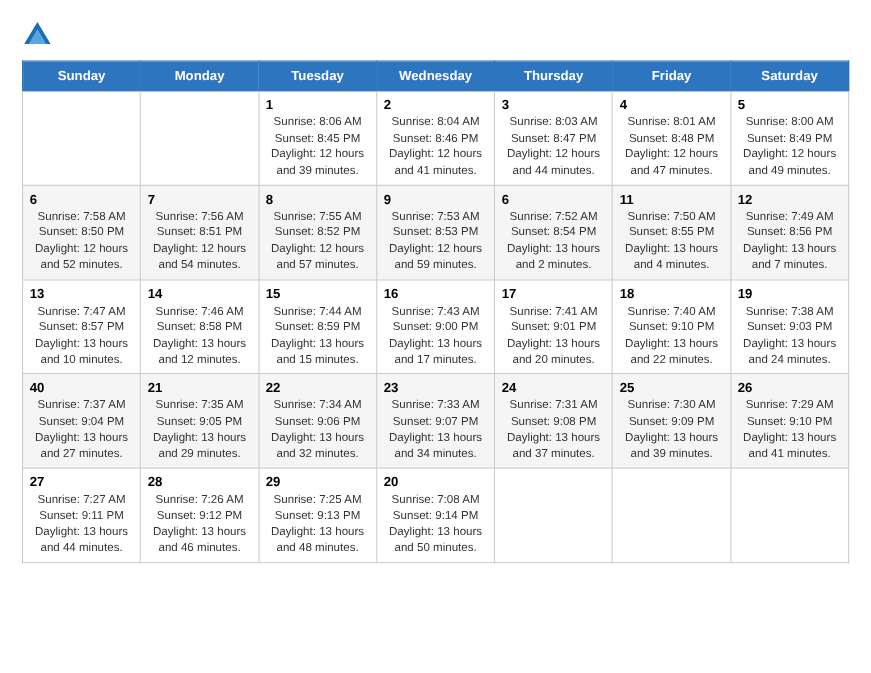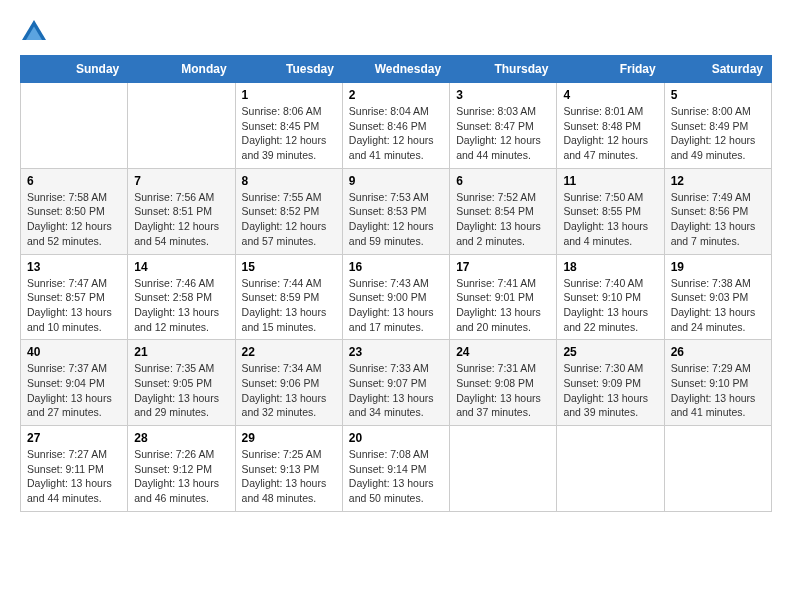--- a/index.html
+++ b/index.html
@@ -48,21 +48,21 @@
       color: #555;
     }
     .calendar {
       width: 100%;
       border-collapse: collapse;
       font-size: 11px;
     }
     .calendar th {
       background-color: #2e75c0;
       color: #fff;
-      text-align: right;
+      text-align: center;
       padding: 6px 8px;
       font-size: 12px;
       font-weight: bold;
       border: 1px solid #2e75c0;
     }
     .calendar td {
       border: 1px solid #ccc;
       vertical-align: top;
       padding: 5px 6px;
       width: 107px;
@@ -78,20 +78,21 @@
     .day-number {
       font-weight: bold;
       font-size: 12px;
       display: block;
       margin-bottom: 2px;
     }
     .day-info {
       font-size: 10.5px;
       color: #333;
       line-height: 1.4;
+      text-align: center;
     }
     .empty-cell {
       background: #fff !important;
     }
   </style>
 </head>
 <body>
 
 <div class="header">
   <div class="logo">
@@ -205,21 +206,21 @@
       <tr>
         <td>
           <span class="day-number">13</span>
           <div class="day-info">Sunrise: 7:47 AM
 Sunset: 8:57 PM
 Daylight: 13 hours and 10 minutes.</div>
         </td>
         <td>
           <span class="day-number">14</span>
           <div class="day-info">Sunrise: 7:46 AM
-Sunset: 2:58 PM
+Sunset: 8:58 PM
 Daylight: 13 hours and 12 minutes.</div>
         </td>
         <td>
           <span class="day-number">15</span>
           <div class="day-info">Sunrise: 7:44 AM
 Sunset: 8:59 PM
 Daylight: 13 hours and 15 minutes.</div>
         </td>
         <td>
           <span class="day-number">16</span>

